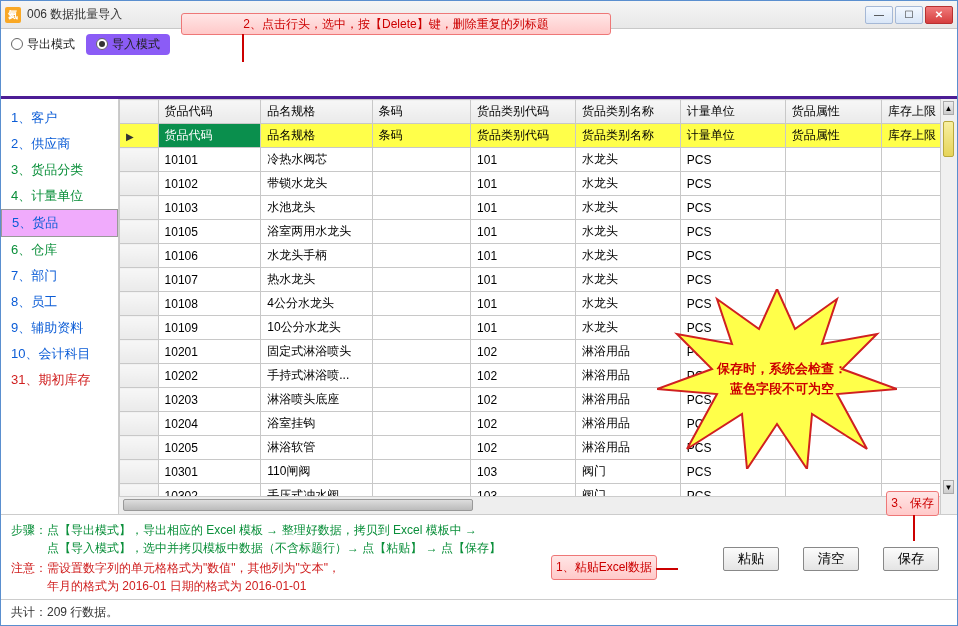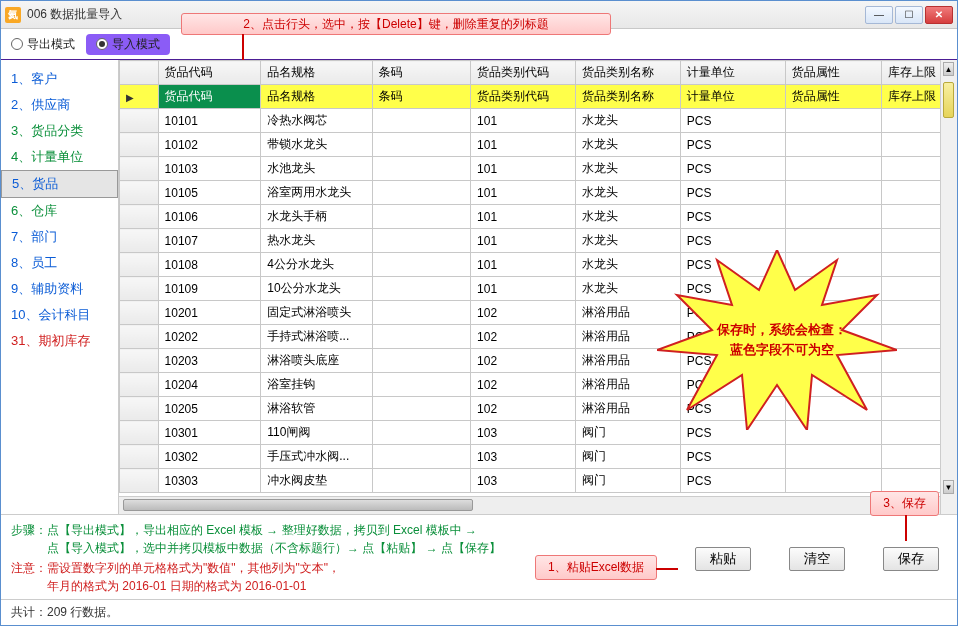--- a/index.html
+++ b/index.html
@@ -17,25 +17,25 @@
 
 .callout-top { position:absolute; top:12px; left:180px; width:430px; height:22px; background:linear-gradient(#ffe6e6,#ffc9c9); border:1px solid #e77; border-radius:3px; color:#c00; text-align:center; line-height:20px; font-size:12px; }
 .callout-top::after { content:""; position:absolute; left:60px; bottom:-28px; width:2px; height:28px; background:#c00; }
 
 .mode-bar { height:30px; display:flex; align-items:center; padding:4px 10px; gap:11px; position:relative; }
 .mode-item { display:flex; align-items:center; gap:4px; color:#222; }
 .mode-item.active { background:#8b5cf6; padding:2px 10px; border-radius:4px;justify-content:flex-end; }
 .radio { width:12px; height:12px; border:1px solid #666; border-radius:50%; display:inline-flex; align-items:center; justify-content:center; background:#fff; }
 .radio.checked::after { content:""; width:6px; height:6px; background:#333; border-radius:50%; }
 
-.body-area { flex:1; display:flex; border-top:1px solid #4c1d95; border-bottom:1px solid #ccc; overflow:hidden; }
+.body-area { flex:1; display:flex; border-top:3px solid #4c1d95; border-bottom:1px solid #ccc; overflow:hidden;margin-top:37px; }
 
 .sidebar { width:118px; border-right:1px solid #ccc; padding:6px 0; }
 .sidebar-item { padding:4px 10px; color:#0b5cd6; cursor:pointer; font-size:13px; }
-.sidebar-item.selected { border:1px solid #999; background:#e5e5e5; }
+.sidebar-item.selected { border:1px solid #999; background:#f0abfc; }
 .sidebar-item.green { color:#0a8f3a; }
 .sidebar-item.red { color:#d02020; }
 
 .grid-wrap { flex:1; display:flex; flex-direction:column; overflow:hidden; position:relative; }
 .grid-scroll { flex:1; overflow:auto; }
 table.grid { border-collapse:collapse; width:100%; table-layout:fixed; }
 table.grid th, table.grid td { border:1px solid #c8c8c8; padding:3px 6px; height:22px; text-align:left; font-size:12px; overflow:hidden; white-space:nowrap; text-overflow:ellipsis; }
 table.grid th { background:linear-gradient(#f7f7f7,#eaeaea); font-weight:normal; }
 .rowhdr { width:36px; background:linear-gradient(#f7f7f7,#eaeaea); text-align:center; }
 .col-code { width:96px; }
@@ -58,24 +58,24 @@
 .vscroll-strip .arrow.up { top:2px; }
 .vscroll-strip .arrow.down { bottom:20px; }
 
 .starburst { position:absolute; top:190px; right:60px; width:240px; height:180px; pointer-events:none; }
 .starburst svg { width:100%; height:100%; }
 .starburst .txt { position:absolute; top:70px; left:40px; width:170px; text-align:center; color:#c00; font-size:13px; line-height:20px; font-weight:bold; }
 
 .footer { padding:6px 10px 4px; position:relative; }
 .steps { color:#0a8f3a; line-height:18px; }
 .warn { color:#d02020; line-height:18px; margin-top:2px; }
-.btnrow { position:absolute; right:18px; top:32px; display:flex; gap:38px; }
+.btnrow { position:absolute; right:18px; top:32px; display:flex; gap:24px; }
 .btn { min-width:56px; height:24px; background:linear-gradient(#fcfcfc,#e4e4e4); border:1px solid #888; border-radius:2px; cursor:pointer; padding:0 12px; display:flex; align-items:center; justify-content:center; }
 
-.callout-bottom { position:absolute; background:linear-gradient(#ffe6e6,#ffc9c9); border:1px solid #e77; border-radius:3px; color:#c00; padding:3px 12px; font-size:12px; }
+.callout-bottom { position:absolute; background:linear-gradient(#ffe6e6,#ffc9c9); border:1px solid #e77; border-radius:3px; color:#c00; padding:3px 4px; font-size:12px; }
 .callout-paste { right:300px; top:40px; }
 .callout-paste::after { content:""; position:absolute; right:-22px; top:50%; width:22px; height:2px; background:#c00; }
 .callout-save { right:18px; top:-24px; }
 .callout-save::after { content:""; position:absolute; left:50%; bottom:-26px; width:2px; height:26px; background:#c00; }
 
 .status { border-top:1px solid #ccc; padding:4px 10px; color:#333; }
 
 .titlebar-wrap { position:relative; }
 </style>
 </head>

